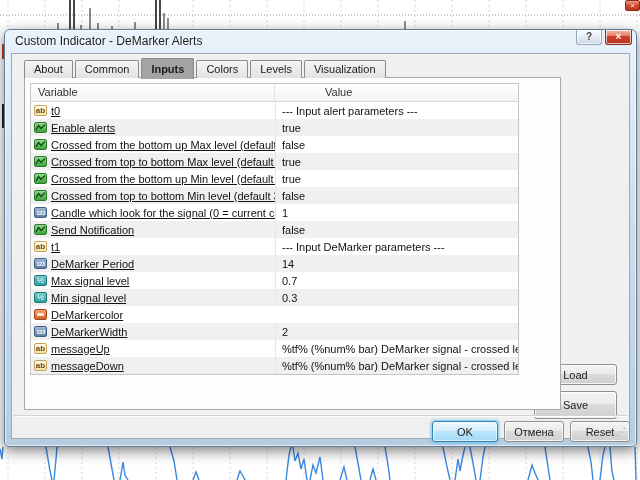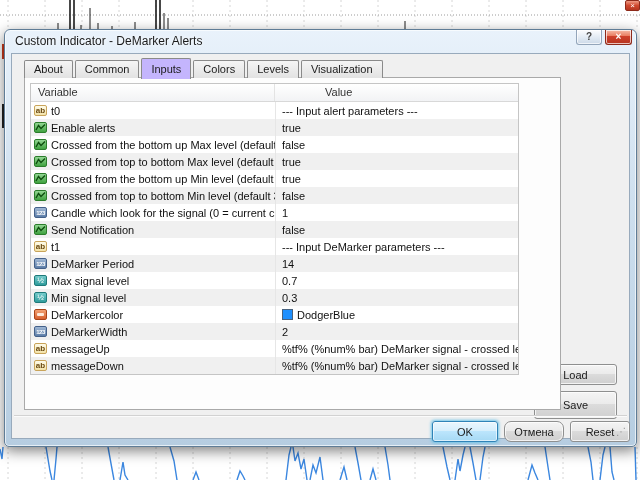--- a/index.html
+++ b/index.html
@@ -28,21 +28,21 @@
   .cap.help{right:34px;width:26px;color:#444;font-weight:bold;}
 
   .client{position:absolute;left:6px;right:6px;top:23px;bottom:7px;background:#f0f0f0;
           border:1px solid #98aabc;box-sizing:border-box;}
 
   
   .tabs{position:absolute;left:12px;top:3px;height:21px;display:flex;align-items:flex-end;z-index:3;}
   .tab{height:18px;line-height:17px;padding:0 9px;margin-right:2px;font-size:11px;color:#1b1b1b;
        background:linear-gradient(#f5f5f5,#e2e2e2);border:1px solid #8a8a8a;border-bottom:none;
        border-radius:2px 2px 0 0;box-sizing:border-box;}
-  .tab.active{height:21px;line-height:20px;margin-bottom:-1px;background:#c4b5fd;position:relative;z-index:4;}
+  .tab.active{height:21px;line-height:20px;margin-bottom:-1px;background:#a3a3a3;position:relative;z-index:4;font-weight:bold;}
 
   .tabpage{position:absolute;left:12px;top:23px;width:537px;height:333px;background:#fdfdfd;
            border:1px solid #a9a9a9;box-sizing:border-box;z-index:1;}
 
   
   .ptable{position:absolute;left:5px;top:5px;width:489px;border:1px solid #c5c5c5;background:#fff;box-sizing:border-box;}
   .phead{display:flex;height:18px;background:linear-gradient(#ffffff,#f2f3f5);border-bottom:1px solid #d8d8d8;
          font-size:11px;color:#333;box-sizing:border-box;}
   .phead .c1{width:244px;padding-left:7px;line-height:17px;border-right:1px solid #e3e3e3;box-sizing:border-box;}
   .phead .c2{flex:1;padding-left:6px;line-height:17px;margin-left:44px;}
@@ -51,36 +51,36 @@
   .picon{flex:none;width:13px;height:11px;margin:0 4px 0 3px;border-radius:2px;text-align:center;
          box-sizing:border-box;display:flex;align-items:center;justify-content:center;overflow:hidden;}
   .picon.text{background:linear-gradient(#fefbe9,#f3e3a9);border:1px solid #c9a45a;color:#6b4a12;
               font-size:8px;font-weight:bold;line-height:9px;}
   .picon.int{background:linear-gradient(#9fb7d4,#5d7ea8);border:1px solid #44618a;color:#fff;
              font-size:6px;font-weight:bold;letter-spacing:-.5px;}
   .picon.double{background:linear-gradient(#74cbcb,#2f9c9c);border:1px solid #1f7a7a;color:#fff;font-size:8px;}
   .picon.bool{background:linear-gradient(#93d693,#3fa23f);border:1px solid #2b7d2b;}
   .picon.color{background:linear-gradient(#f2a173,#d7602e);border:1px solid #a84317;}
   .cstripe{display:block;width:7px;height:3px;background:#fdeadb;border-radius:1px;}
-  .pname{width:224px;overflow:hidden;white-space:nowrap;}
+  .pname{width:224px;overflow:hidden;white-space:nowrap;text-decoration:underline;}
   .pval{flex:1;align-self:stretch;display:flex;align-items:center;border-left:1px solid #e6e6e6;
         padding-left:6px;overflow:hidden;white-space:nowrap;box-sizing:border-box;}
   .swatch{flex:none;width:11px;height:11px;border:1px solid #49637f;margin-right:4px;box-sizing:border-box;}
   .vtext{overflow:hidden;white-space:nowrap;text-overflow:clip;}
 
   
   .btn{position:absolute;font-family:"Liberation Sans",sans-serif;font-size:11px;color:#1b1b1b;text-align:center;
        border:1px solid #8e8f8f;border-radius:3px;background:linear-gradient(#f4f4f4,#ebebeb 45%,#dcdcdc 46%,#cfcfcf);
        box-shadow:inset 0 0 0 1px rgba(255,255,255,.75);box-sizing:border-box;padding:4px;}
   .btn.default{border-color:#2f83b7;background:linear-gradient(#eaf6fd,#d7effc 45%,#bde6fd 46%,#a6d9f4);
        box-shadow:0 0 3px 1px #6fc4e8,inset 0 0 0 1px rgba(255,255,255,.6);}
   #btn-load{left:522px;top:310px;width:83px;height:21px;}
   #btn-save{left:522px;top:337px;width:83px;height:28px;}
   #btn-ok{left:420px;top:367px;width:66px;height:21px;}
-  #btn-cancel{left:492px;top:367px;width:60px;height:21px;border-radius:7px;}
+  #btn-cancel{left:492px;top:367px;width:60px;height:21px;}
   #btn-reset{left:558px;top:367px;width:60px;height:21px;}
   .sep{position:absolute;left:2px;right:2px;top:361px;height:0;border-top:1px solid #d2d2d2;border-bottom:1px solid #fbfbfb;}
   .grip{position:absolute;right:3px;bottom:1px;font-size:10px;color:#9a9a9a;line-height:10px;}
 </style>
 </head>
 <body>
 
 <div class="screen">
 
   <svg class="bgchart" style="top:0" width="640" height="29" id="bg-top">
@@ -291,24 +291,20 @@
                 <span class="pname">Min signal level</span>
                 <span class="pval">
                   <span class="vtext">0.3</span>
                 </span>
               </div>
               <div class="prow">
                 <span class="picon color">
                   <span class="cstripe"></span>
                 </span>
                 <span class="pname">DeMarkercolor</span>
-                <span class="pval">
-                  <span class="swatch" style="background: rgb(30, 144, 255);"></span>
-                  <span class="vtext">DodgerBlue</span>
-                </span>
               </div>
               <div class="prow alt">
                 <span class="picon int">123</span>
                 <span class="pname">DeMarkerWidth</span>
                 <span class="pval">
                   <span class="vtext">2</span>
                 </span>
               </div>
               <div class="prow">
                 <span class="picon text">ab</span>

